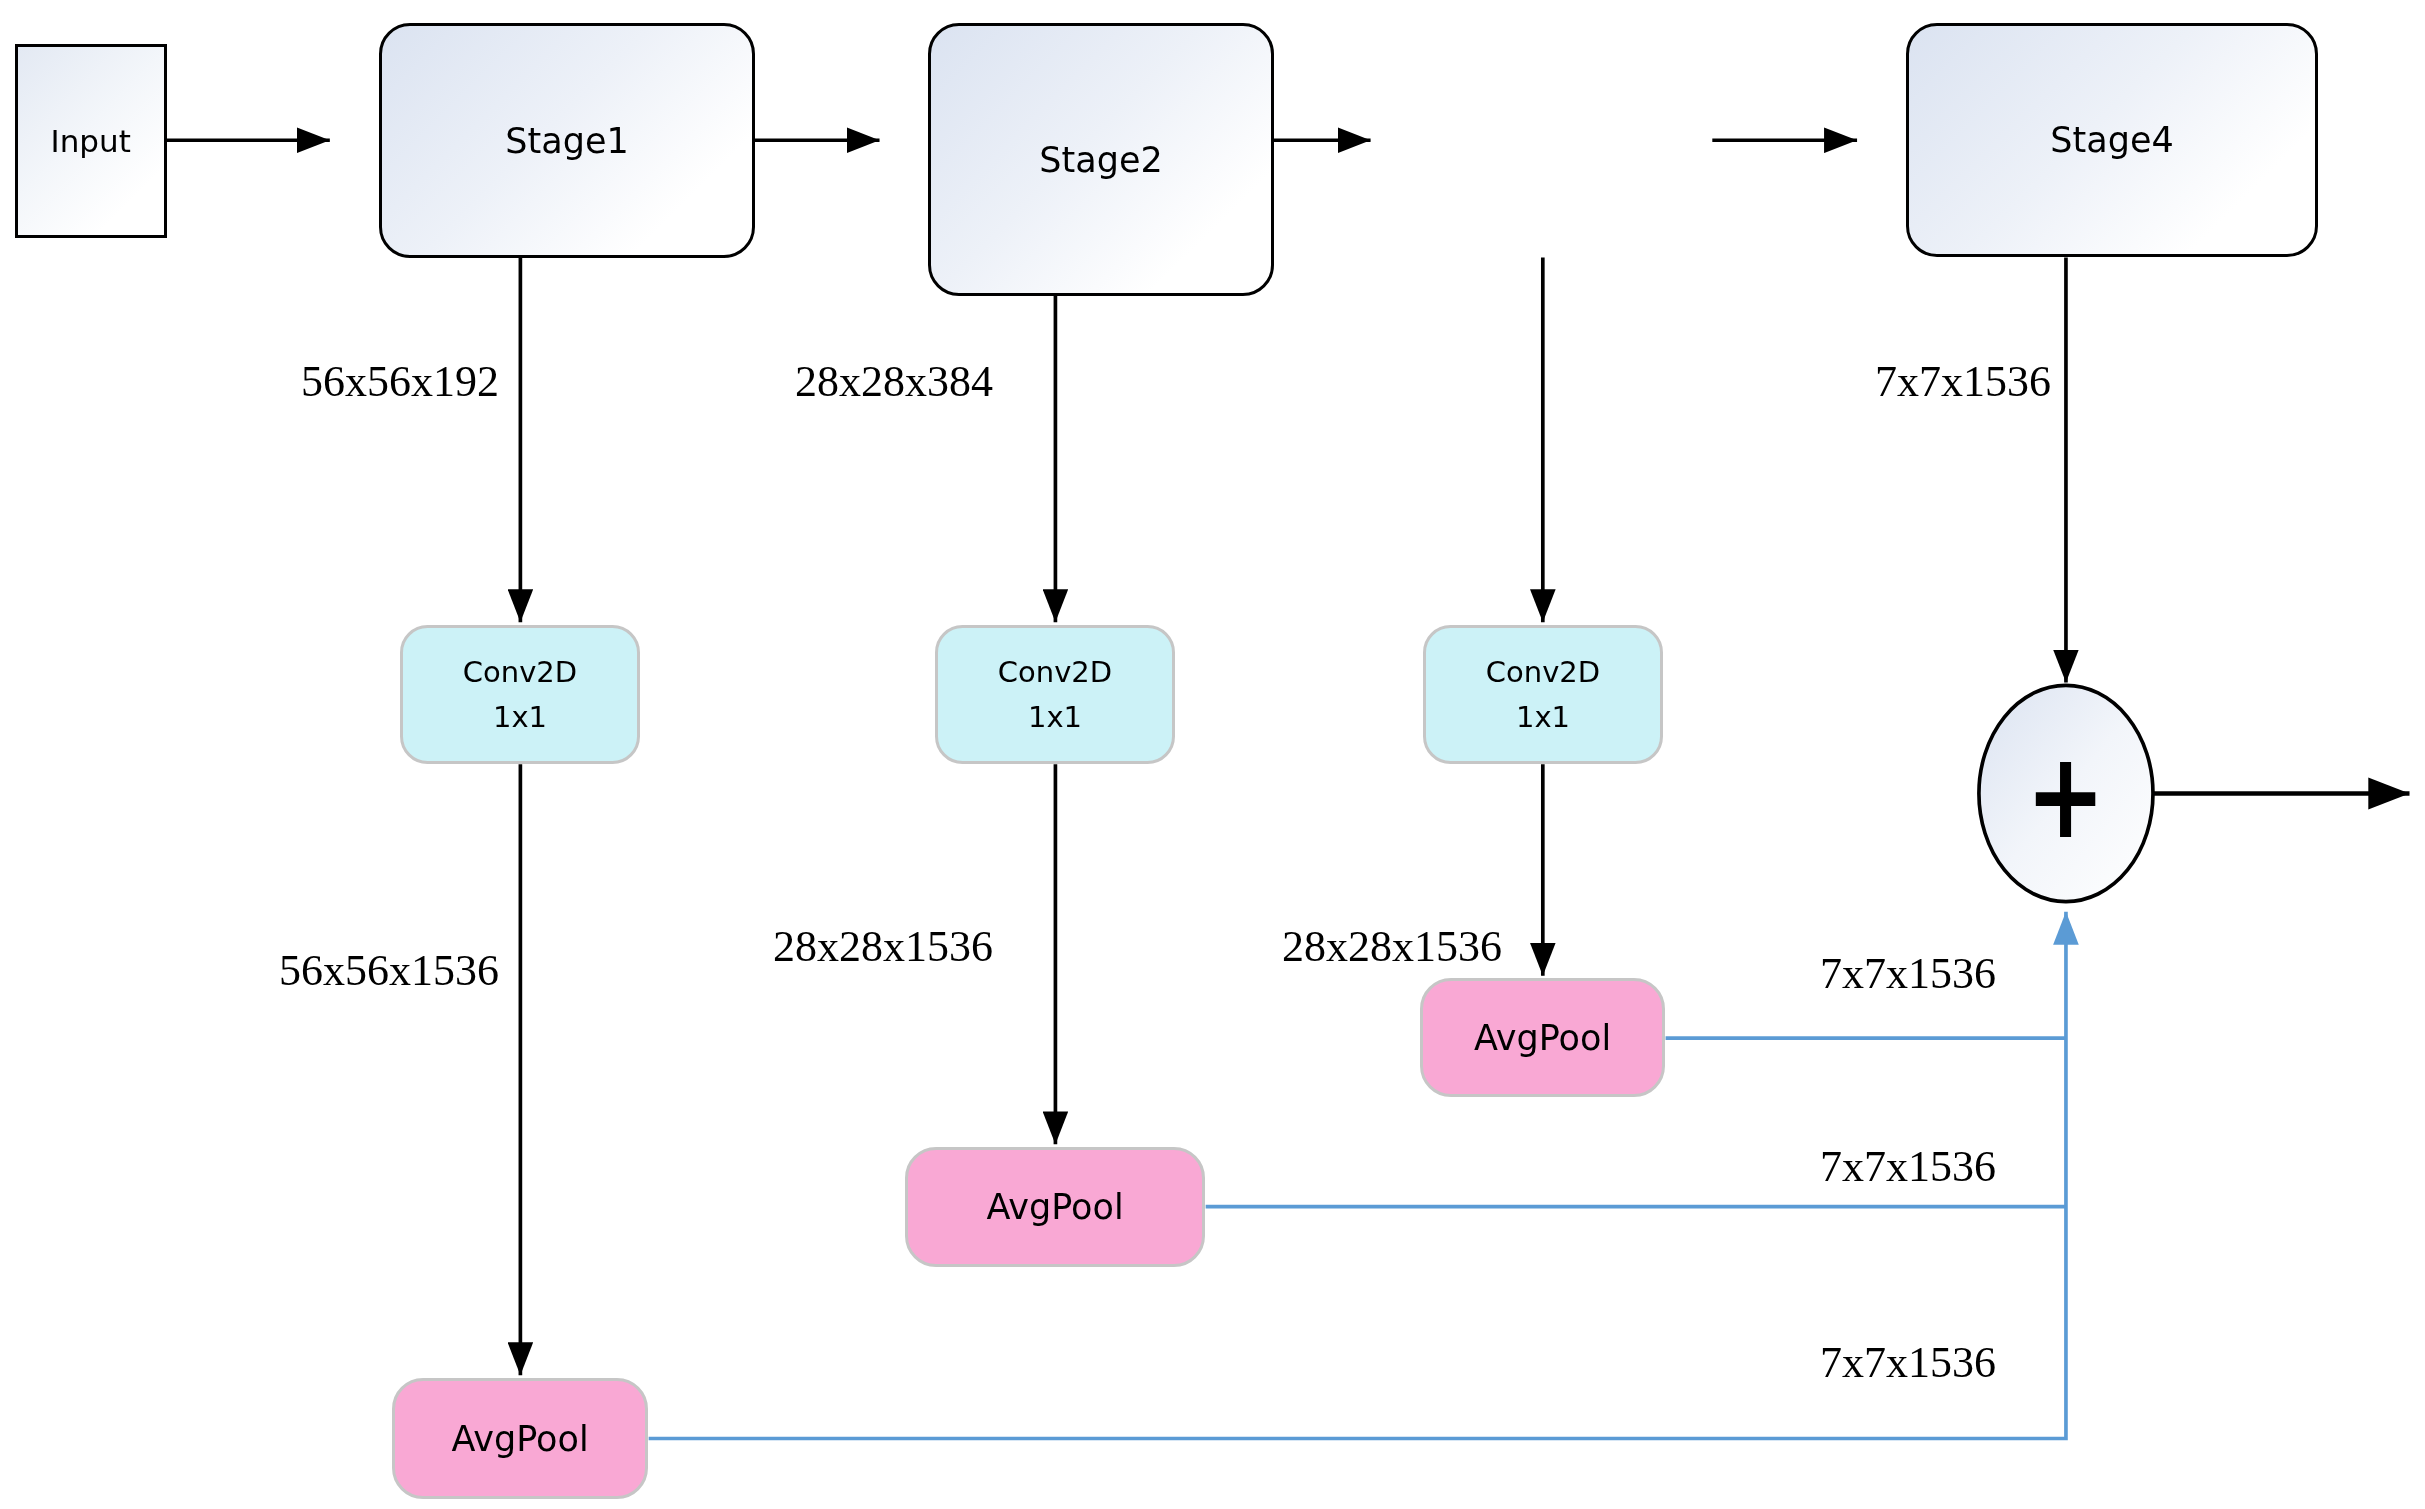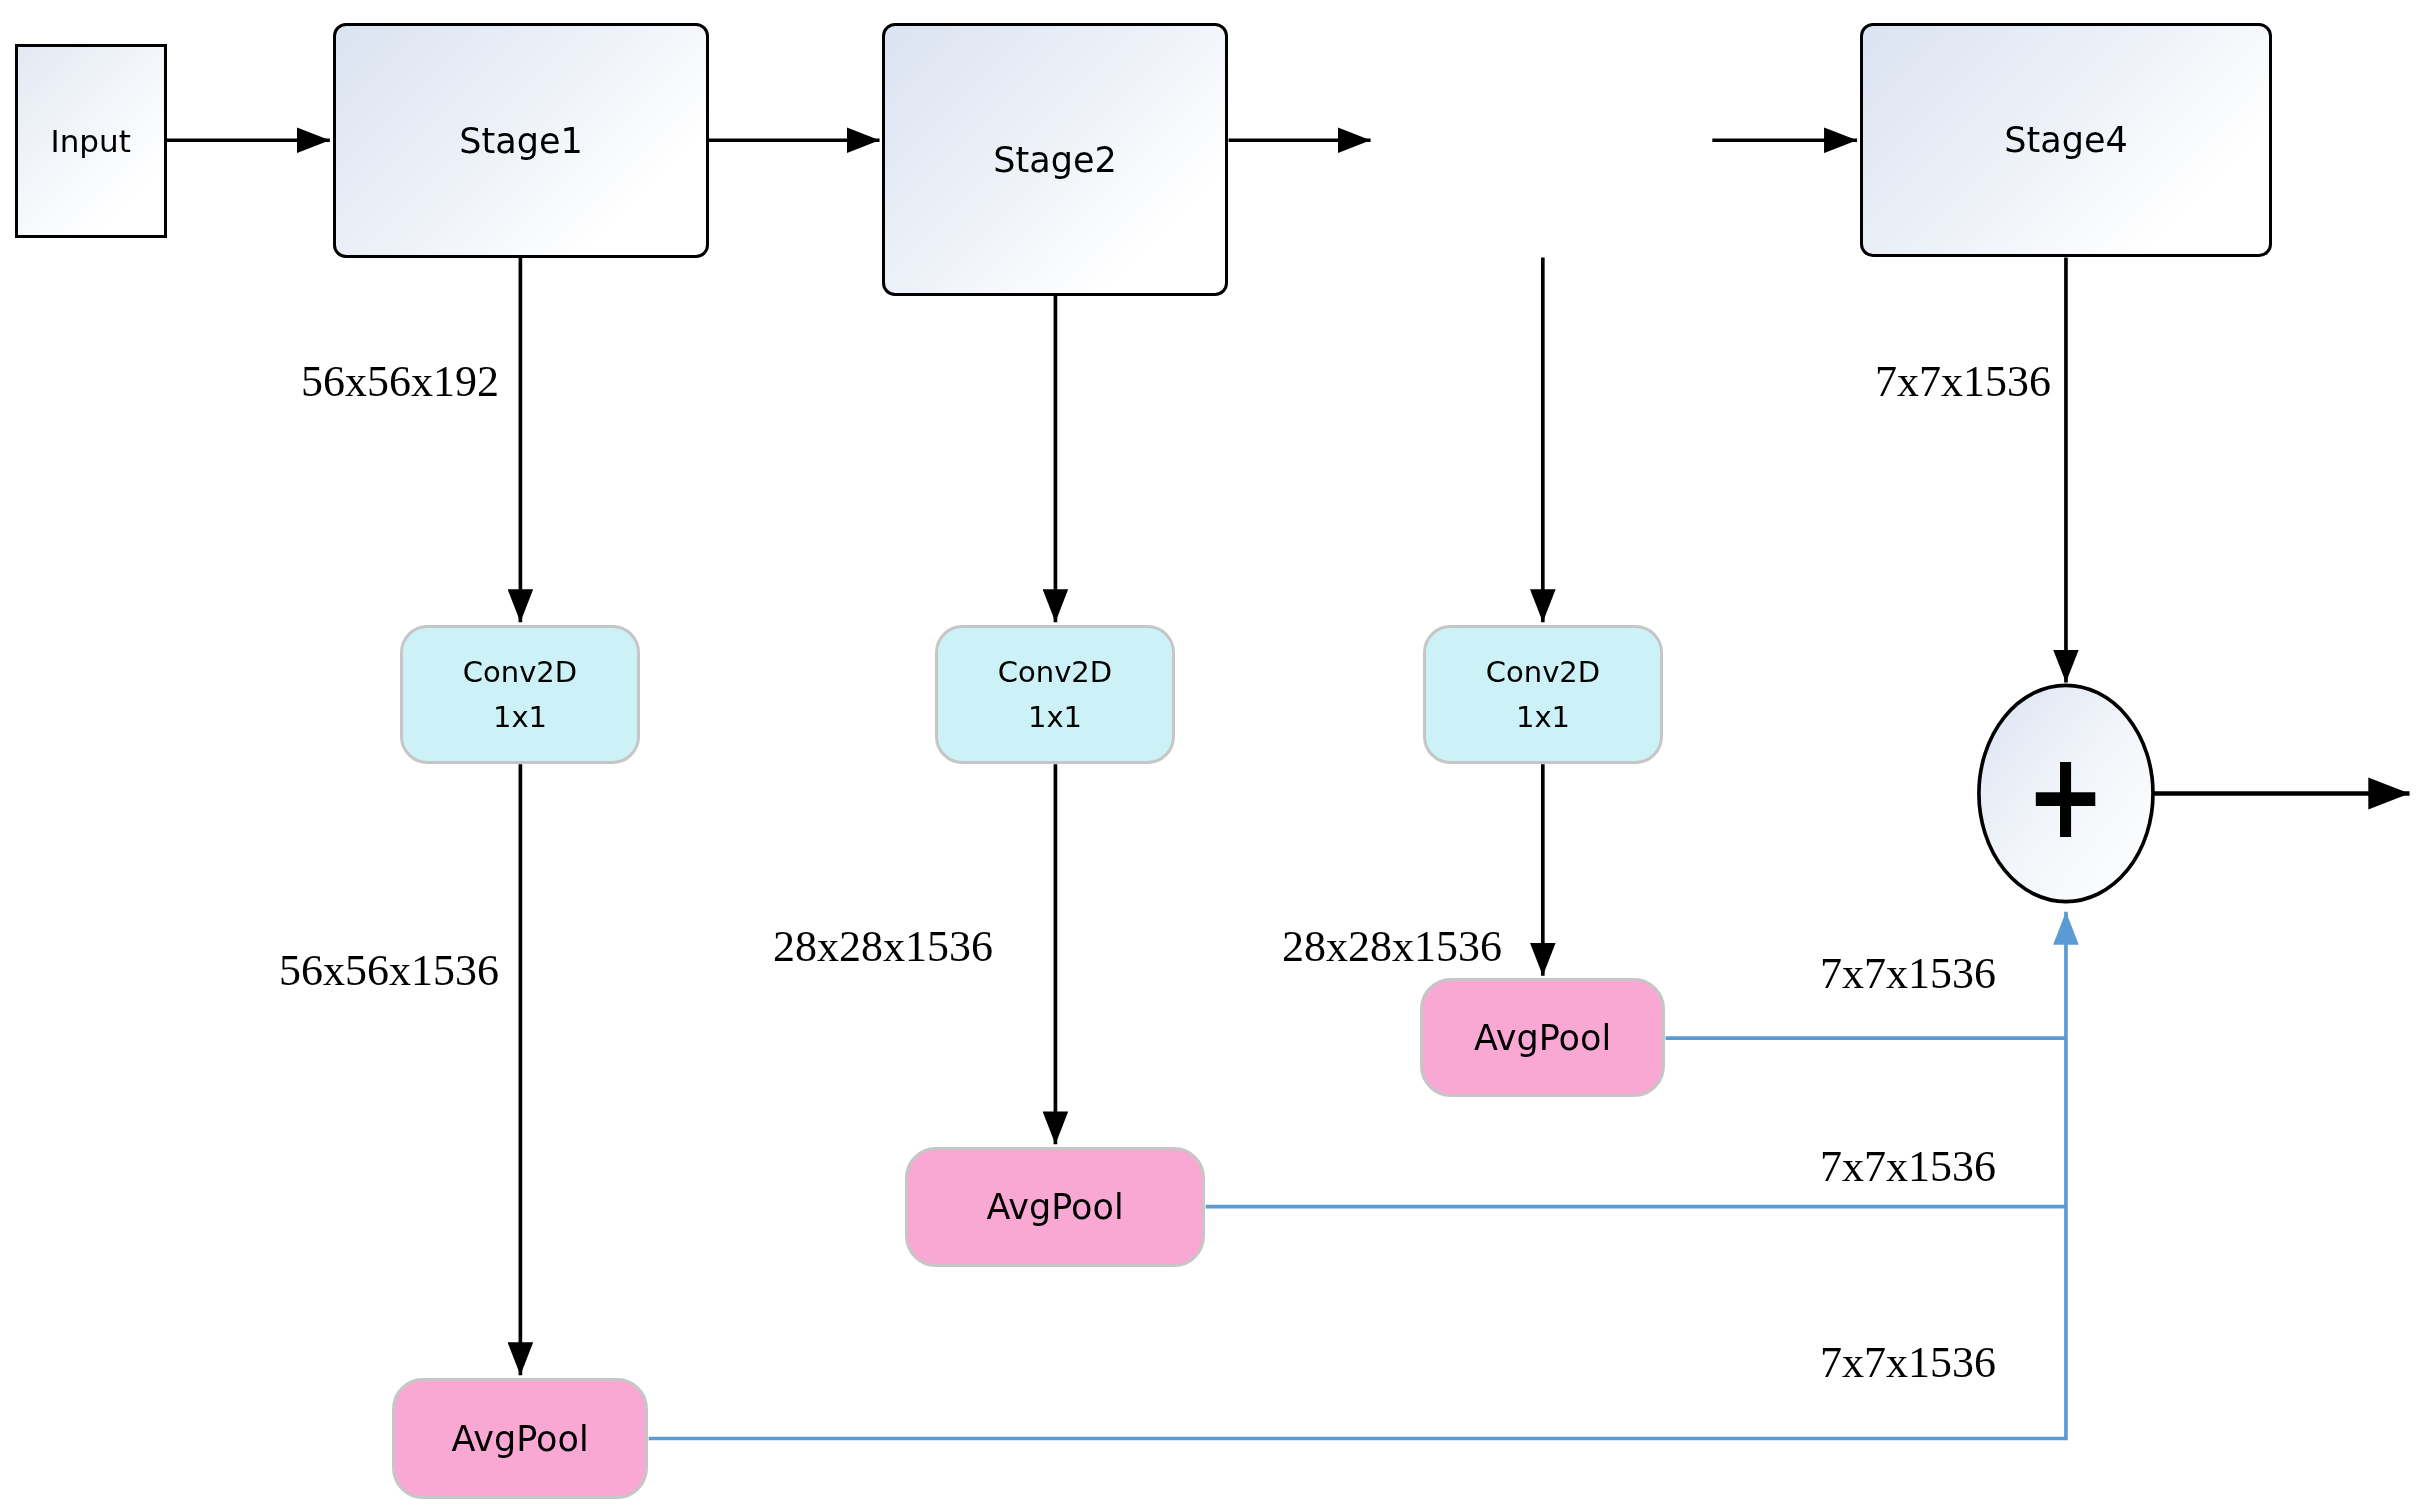--- a/index.html
+++ b/index.html
@@ -1,22 +1,22 @@
 <!DOCTYPE html>
 <html style="font-size:14.7px"><head>
 <meta charset="utf-8">
 <style>
   html,body{margin:0;padding:0;background:#fff;}
   .canvas{position:relative;width:2426px;height:1510px;background:#ffffff;overflow:hidden;
           font-family:"DejaVu Sans",sans-serif;color:#000;}
   .layer{position:absolute;left:0;top:0;width:2426px;height:1510px;}
   .node{position:absolute;box-sizing:border-box;display:flex;align-items:center;justify-content:center;}
-  .stage{border:3.7px solid #000;border-radius:13px;
+  .stage{border:3.7px solid #000;border-radius:31px;
          background:linear-gradient(135deg,#dbe3f1 0%,#edf1f8 45%,#ffffff 80%);
-         font-size:35px;}
+         font-size:35px;margin-left:46px;}
   .inputbox{border:3.7px solid #000;
          background:linear-gradient(135deg,#e3e9f3 0%,#f3f6fa 45%,#ffffff 80%);
          font-size:31px;}
   .conv{border:3.7px solid #c6c6c6;border-radius:27.5px;background:#ccf2f7;
         flex-direction:column;gap:16px;font-size:29px;line-height:29px;}
   .pool{border:3.7px solid #c6c6c6;border-radius:31px;background:#f9a8d4;font-size:35px;}
   .dim{position:absolute;width:311px;text-align:right;
        font-family:"Liberation Serif",serif;font-size:44px;line-height:53px;white-space:nowrap;}
   .plus{position:absolute;left:1992px;top:722px;width:147px;height:147px;
         display:flex;align-items:center;justify-content:center;
@@ -120,20 +120,21 @@
   <div class="node pool" id="n-avgpool2">
     <span>AvgPool</span>
   </div>
   <div class="node pool" id="n-avgpool1">
     <span>AvgPool</span>
   </div>
 
   <div class="plus">+</div>
 
   <div class="dim" id="l-s1out">56x56x192</div>
+  <div class="dim" id="l-s2out">28x28x384</div>
   <div class="dim" id="l-s4out">7x7x1536</div>
   <div class="dim" id="l-c1out">56x56x1536</div>
   <div class="dim" id="l-c2out">28x28x1536</div>
   <div class="dim" id="l-c3out">28x28x1536</div>
   <div class="dim" id="l-b3">7x7x1536</div>
   <div class="dim" id="l-b2">7x7x1536</div>
   <div class="dim" id="l-b1">7x7x1536</div>
 
 </div>
 

